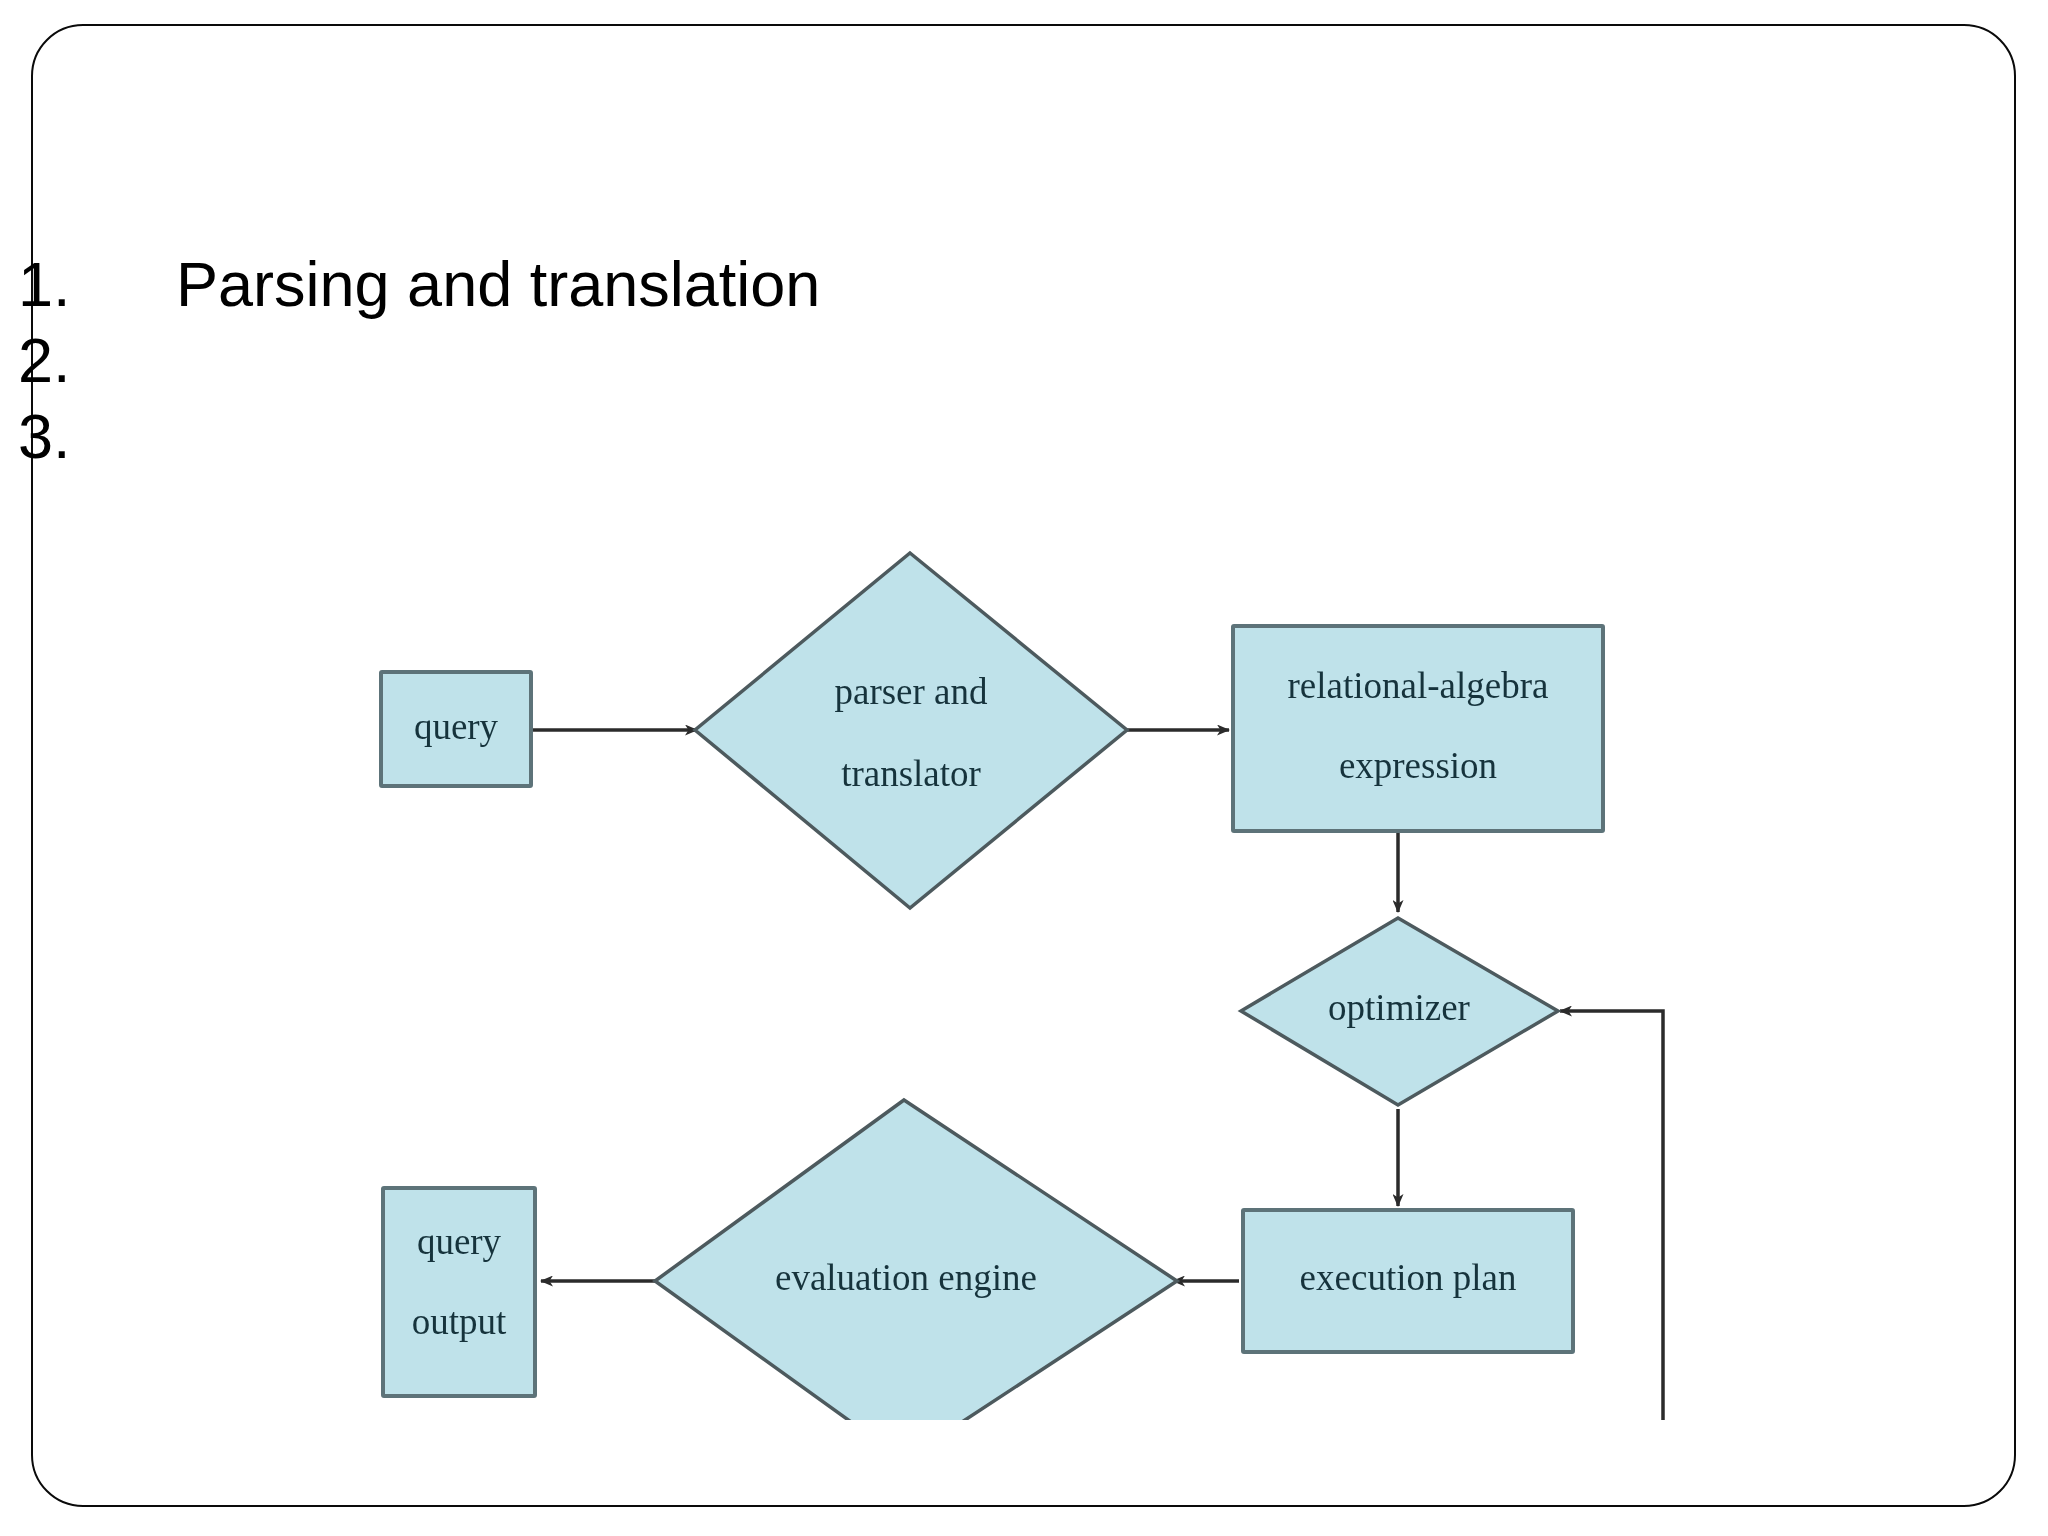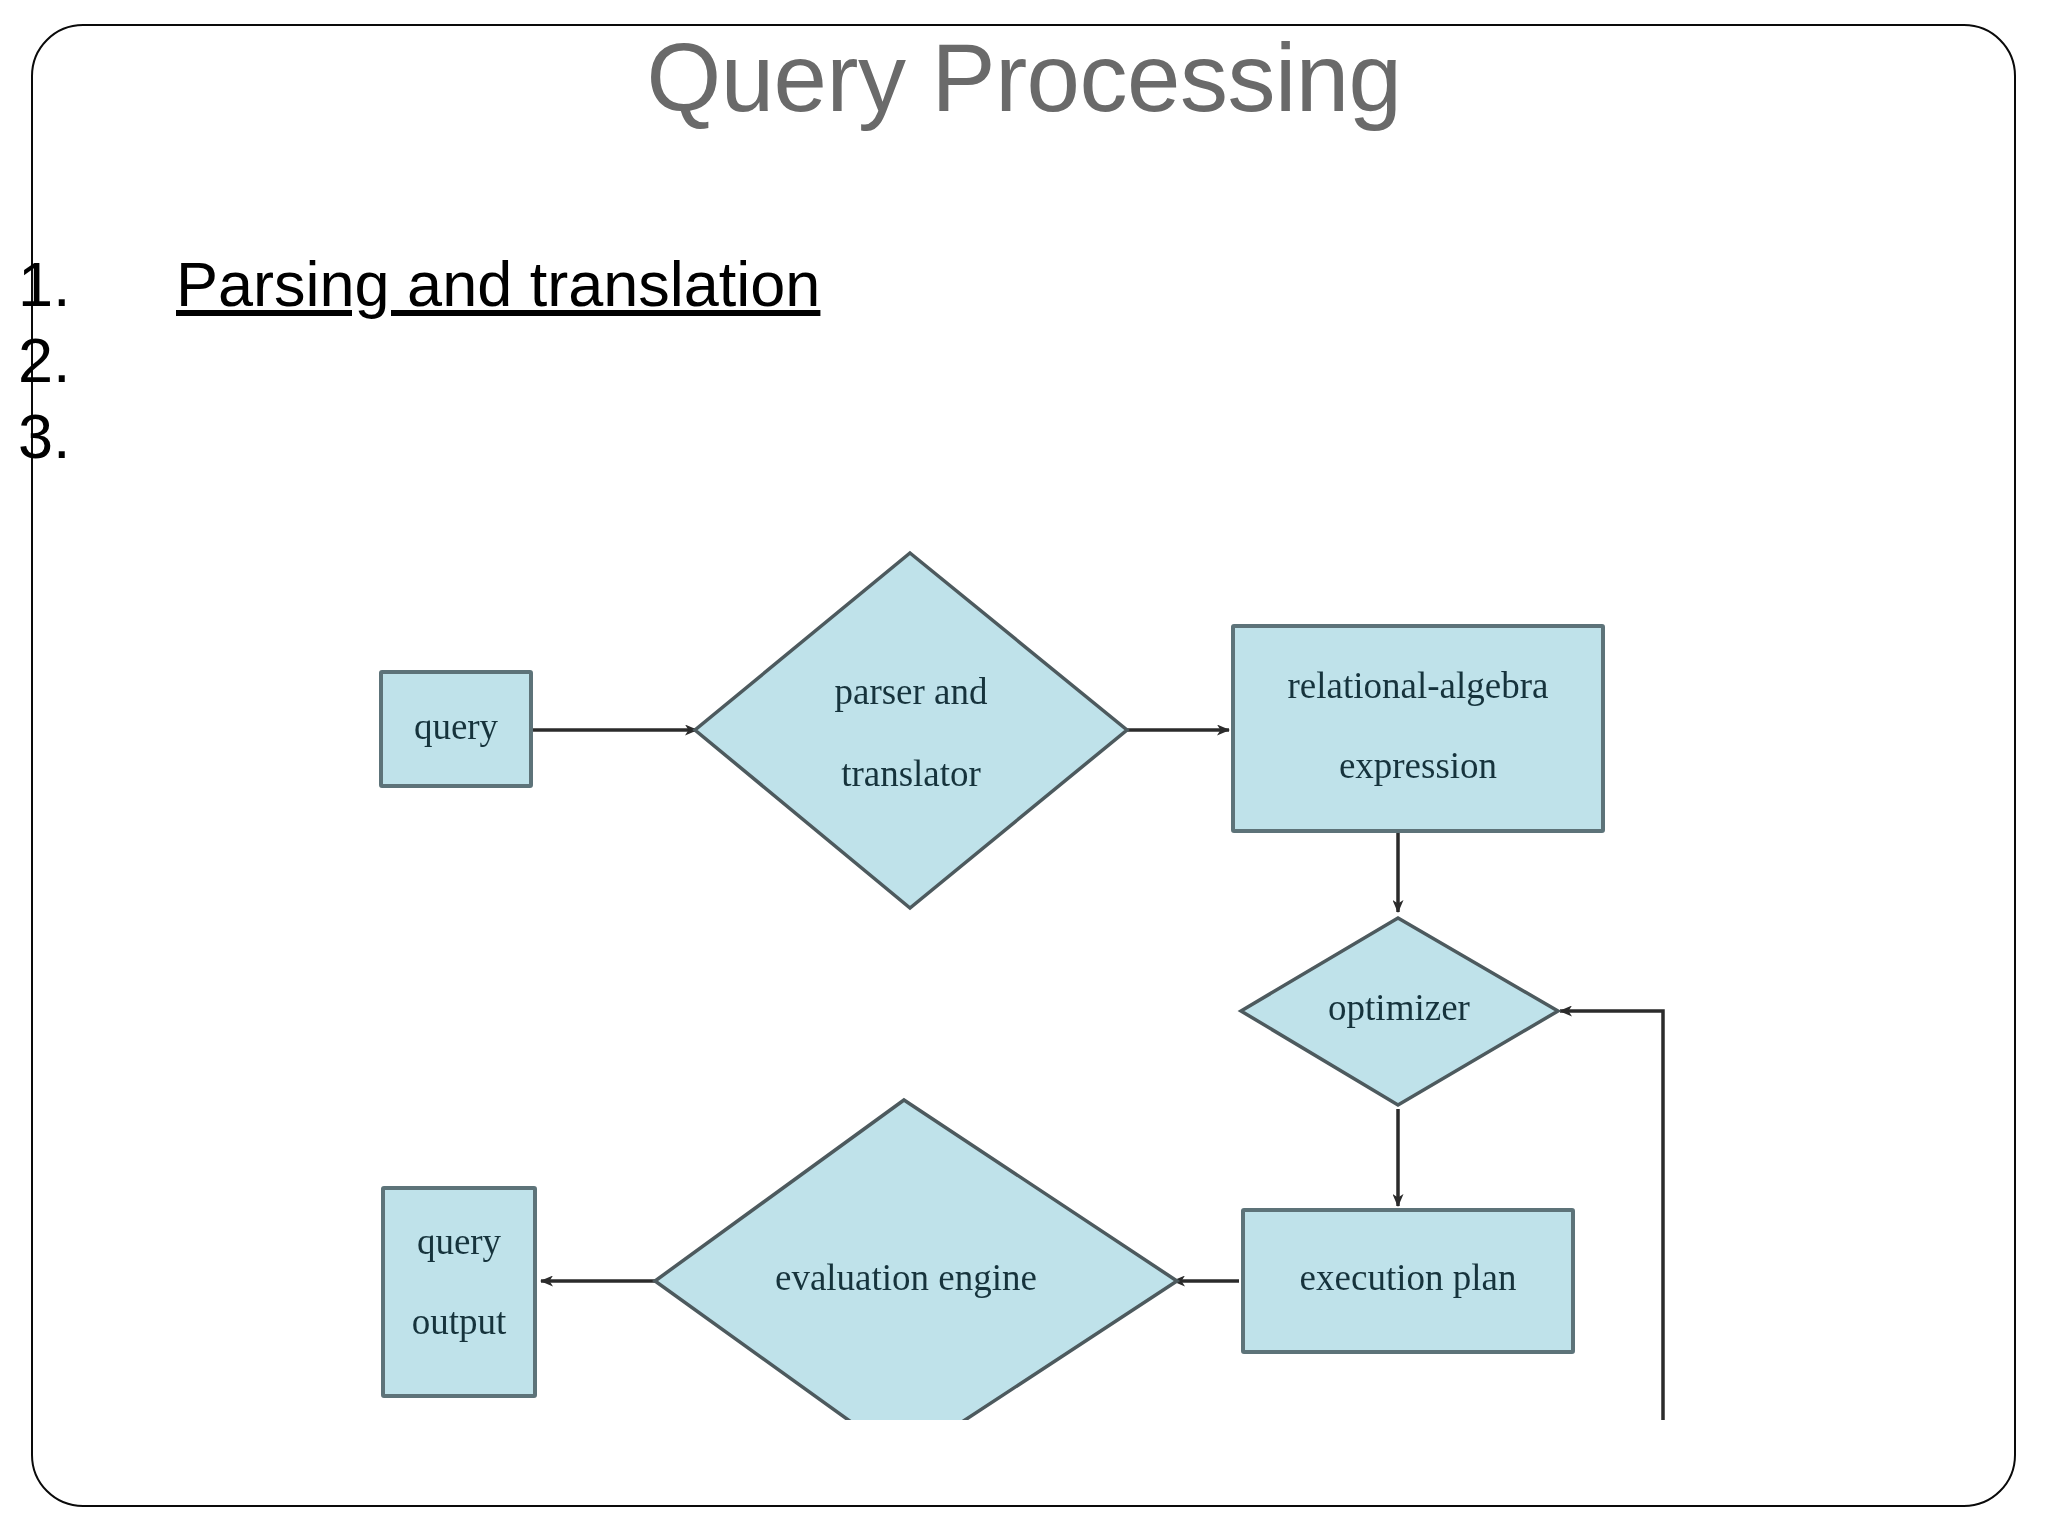--- a/index.html
+++ b/index.html
@@ -67,21 +67,20 @@
     color: #000000;
     white-space: nowrap;
   }
   .step-num {
     width: 158px;
     flex: 0 0 158px;
     text-align: left;
   }
   .step-text {
     flex: 1 1 auto;
-    text-decoration: underline;
   }
 
   
   #diagram {
     position: absolute;
     left: 355px;
     top: 520px;
     width: 1590px;
     height: 900px;
   }
@@ -112,21 +111,20 @@
     dominant-baseline: middle;
   }
 </style>
 </head>
 <body>
 
 <div id="slide">
 
   <div id="slide-frame"></div>
 
-  <div id="slide-title">Query Processing</div>
 
   <div id="steps-list">
 
     <div class="step-row">
       <span class="step-num">1.</span>
       <span class="step-text">Parsing and translation</span>
     </div>
 
     <div class="step-row">
       <span class="step-num">2.</span>

